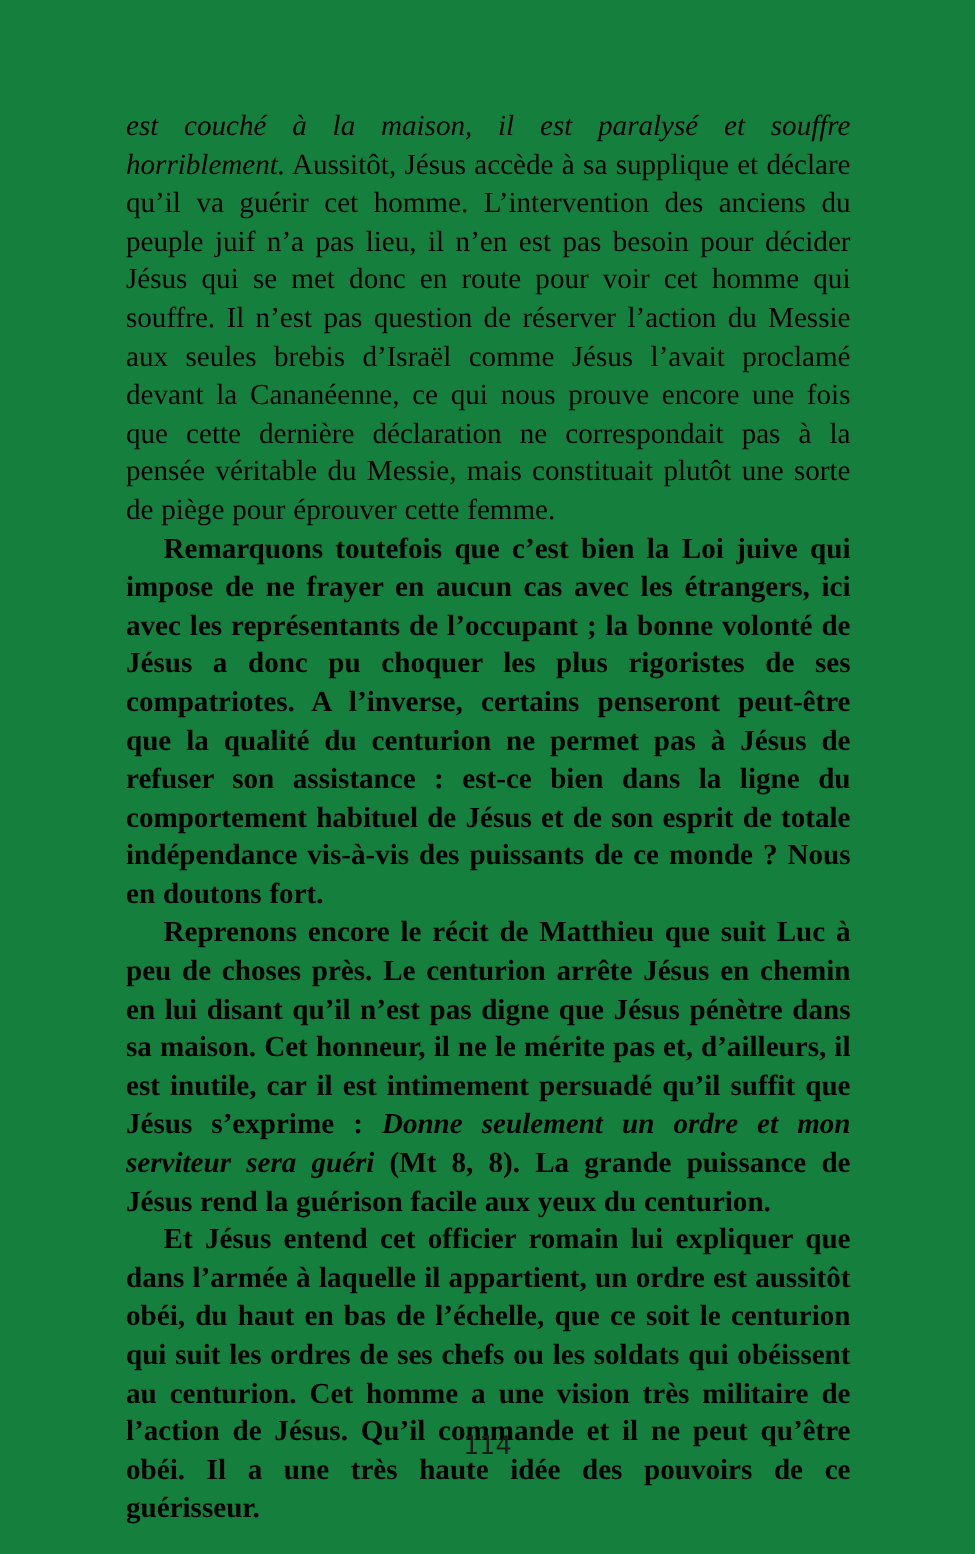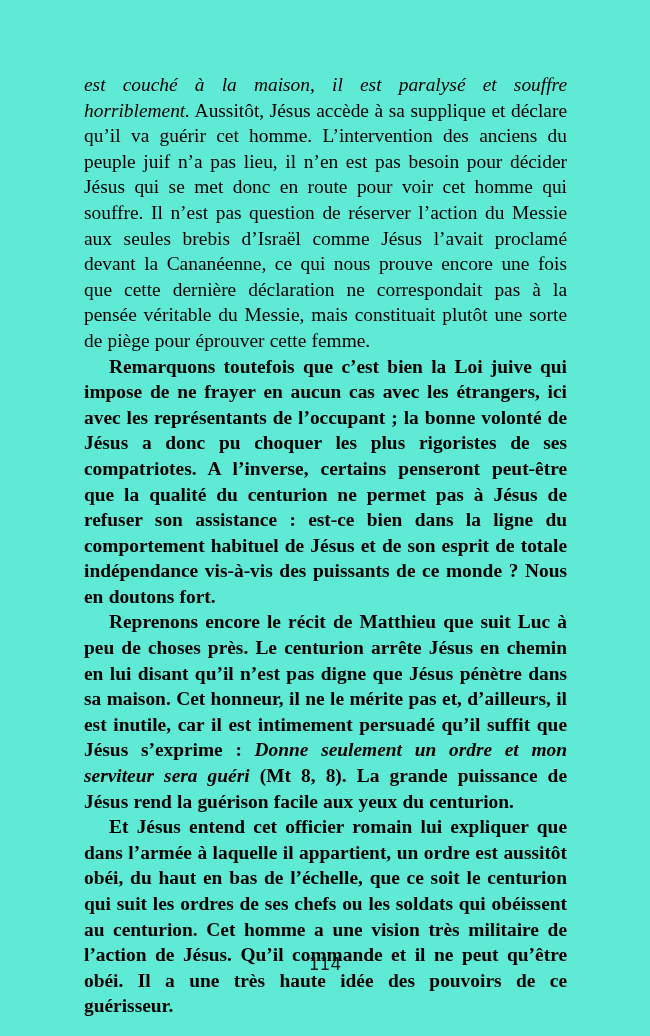--- a/index.html
+++ b/index.html
@@ -11,21 +11,21 @@
     width: 650px;
     height: 1036px;
     font-family: "Liberation Serif", "DejaVu Serif", serif;
     color: #000000;
     overflow: hidden;
   }
   .page {
     position: relative;
     width: 650px;
     height: 1036px;
-    background: #5eead4;
+    background: #15803d;
     box-sizing: border-box;
   }
   .text-column {
     position: absolute;
     left: 84px;
     top: 72px;
     width: 483px;
   }
   .para {
     margin: 0;

